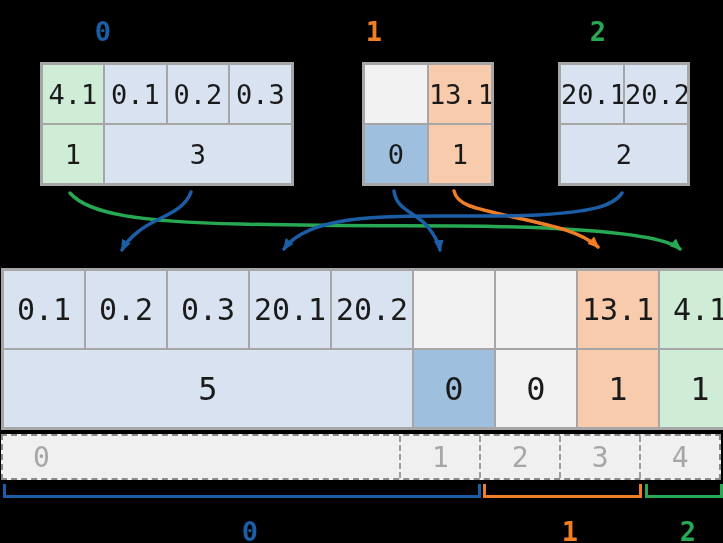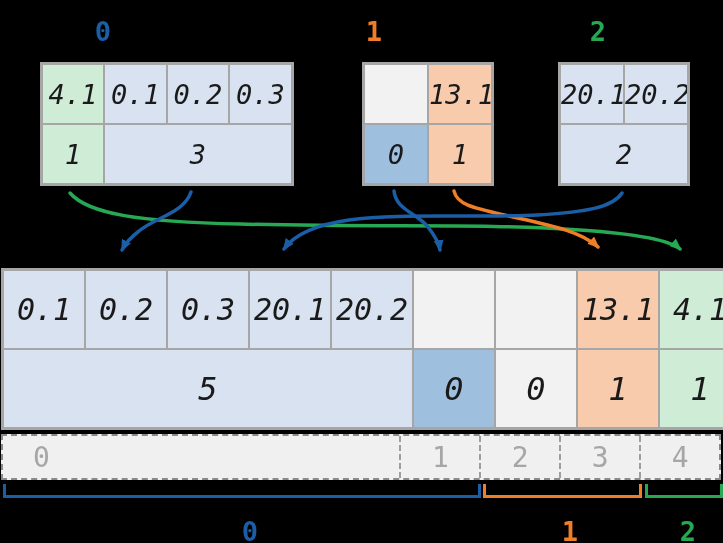--- a/index.html
+++ b/index.html
@@ -4,21 +4,21 @@
 <style>
   html,body{margin:0;padding:0;background:#000;}
   .canvas{
     position:relative;width:723px;height:543px;background:#000;overflow:hidden;
     font-family:"DejaVu Sans Mono", monospace;color:#1a1a1a;
   }
   
   table{border-collapse:collapse;position:absolute;table-layout:fixed;}
   td{
     border:2px solid var(--table_border);text-align:center;vertical-align:middle;
-    font-size:27px;line-height:1;padding:0;overflow:hidden;white-space:nowrap;font-style:italic;
+    font-size:27px;line-height:1;padding:0;overflow:hidden;white-space:nowrap;
   }
   .chunk td{height:58px;}
   .chunk{border:3px solid var(--table_border);}
   .merged{border:3px solid var(--table_border);}
   .merged td{height:77px;font-size:30px;}
   .merged .cnt{font-size:32px;}
   .f-lblue{background:var(--cell_light_blue);}
   .f-dblue{background:var(--cell_dark_blue);}
   .f-orange{background:var(--cell_orange);}
   .f-green{background:var(--cell_green);}

